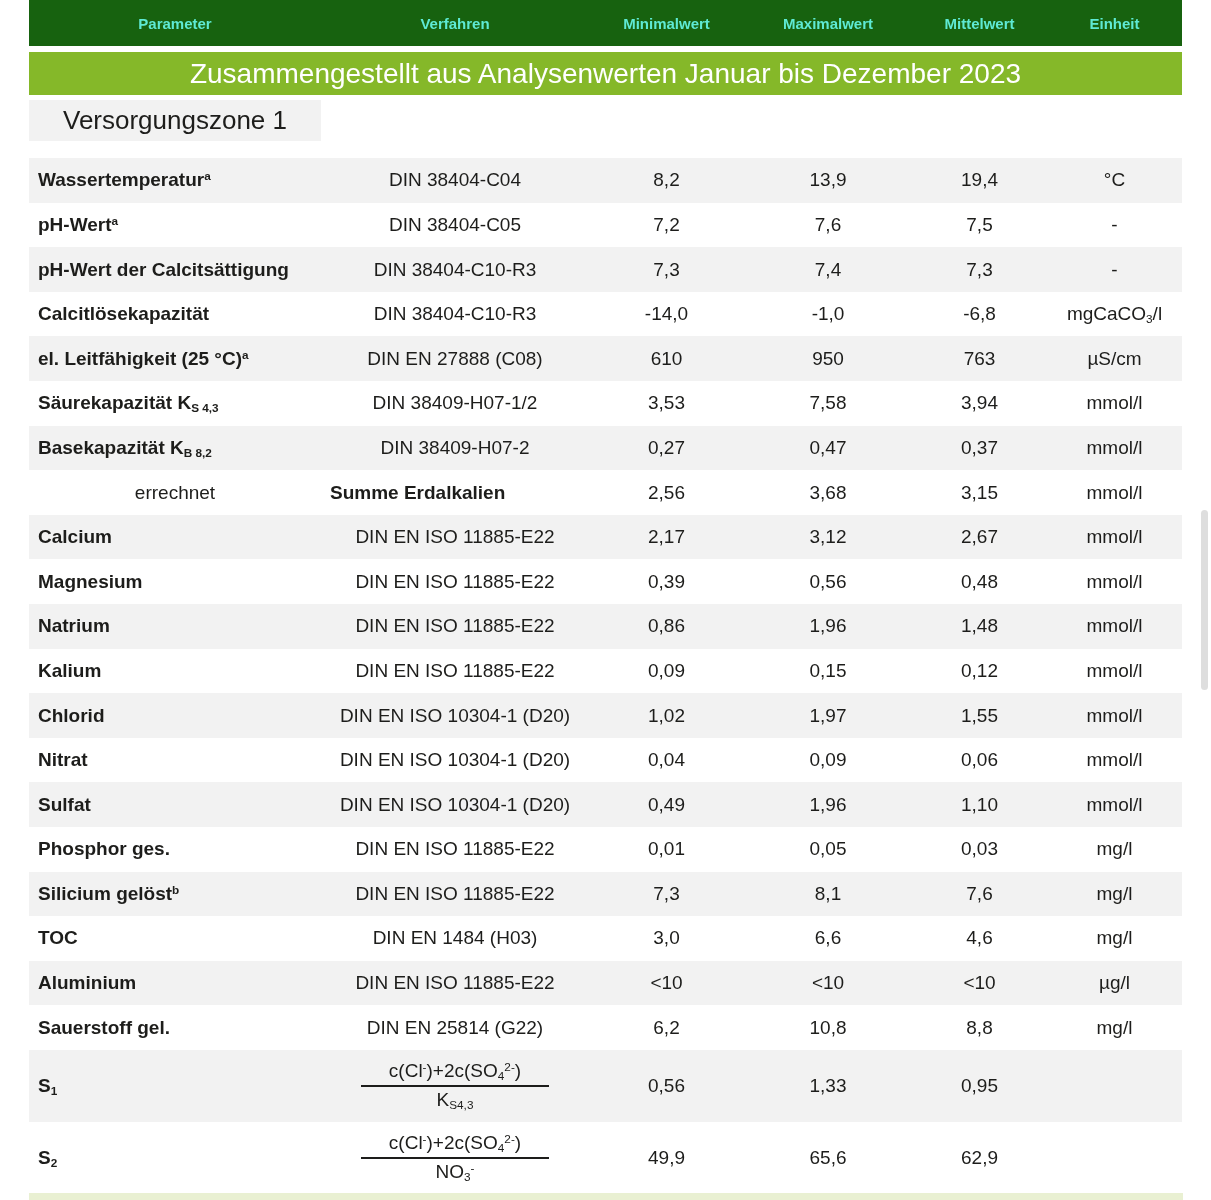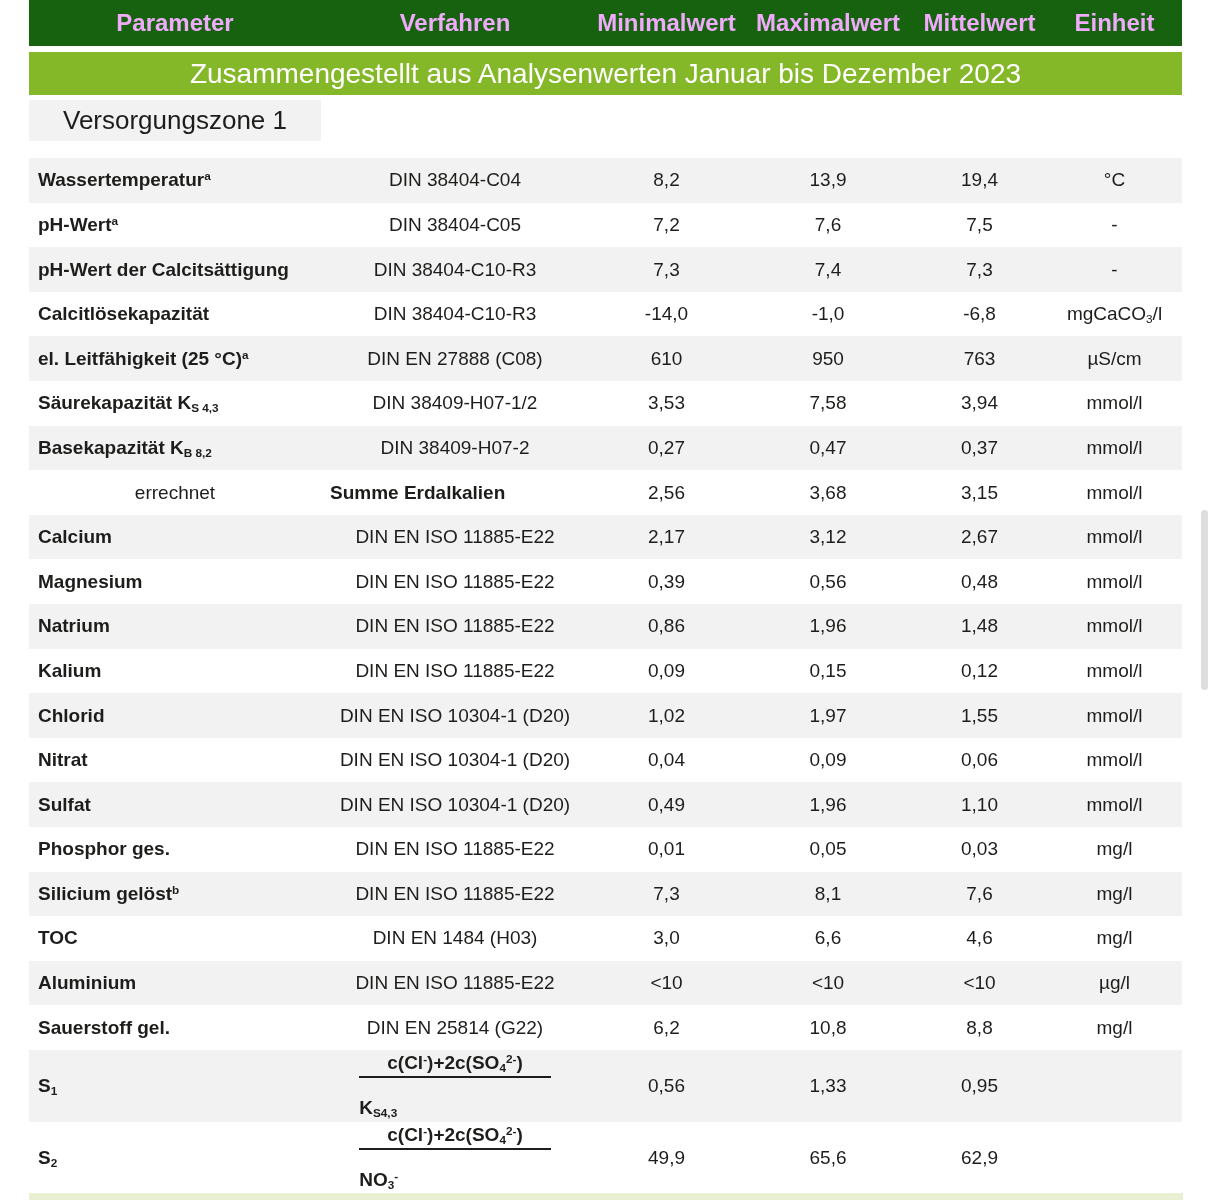--- a/index.html
+++ b/index.html
@@ -1,38 +1,38 @@
 <!DOCTYPE html>
 <html style="--header-green: #17620f; --subtitle-green: #85b829; --row-stripe: #f2f2f2; --bottom-strip: #e9f0d2;"><head>
 <meta charset="utf-8">
 <style>
   html,body{margin:0;padding:0;background:#ffffff;}
   .page{position:relative;width:1211px;height:1200px;background:#fff;overflow:hidden;
         font-family:"Liberation Sans","DejaVu Sans",sans-serif;color:#1d1d1b;}
   .table-area{position:absolute;left:29px;top:0;width:1153px;}
   .grid{display:grid;grid-template-columns:292px 268px 155px 168px 135px 135px;}
   .thead{background:var(--header-green,#17620f);height:46px;align-items:center;}
-  .thead .hcell{color:#f0abfc;font-size:24px;font-weight:bold;text-align:center;}
+  .thead .hcell{color:#5eead4;font-size:15px;font-weight:bold;text-align:center;}
   .subtitle-bar{margin-top:6px;height:43px;background:var(--subtitle-green,#85b829);
                 display:flex;align-items:center;justify-content:center;}
   .subtitle-bar span{color:#ffffff;font-size:28px;}
   .zone-box{margin-top:5px;width:292px;height:41px;background:var(--row-stripe,#f2f2f2);
             display:flex;align-items:center;justify-content:center;}
   .zone-box span{font-size:26px;color:#1d1d1b;}
   .rows{margin-top:17px;}
   .row{height:44.6px;align-items:center;font-size:19px;}
   .row.alt{background:var(--row-stripe,#f2f2f2);}
   .row.tall{height:72px;}
   .cell{text-align:center;line-height:1.15;}
   .cell.param{text-align:left;padding-left:9px;font-weight:bold;}
   sub{font-size:62%;vertical-align:-0.22em;}
   sup{font-size:62%;vertical-align:0.5em;}
-  .frac{display:inline-flex;flex-direction:column;align-items:flex-start;line-height:1.3;font-weight:bold;}
+  .frac{display:inline-flex;flex-direction:column;align-items:center;line-height:1.3;}
   .frac .num{border-bottom:2px solid #1d1d1b;padding:0 28px 1px 28px;}
-  .frac .den{padding-top:18px;}
+  .frac .den{padding-top:1px;}
   .scrollbar-thumb{position:absolute;left:1201px;top:510px;width:7px;height:180px;
                    background:#dedede;border-radius:4px;}
   .bottom-strip{position:absolute;left:29px;top:1193px;width:1154px;height:7px;
                 background:var(--bottom-strip,#e9f0d2);}
 </style>
 </head>
 <body>
 
 <div class="page">
 

